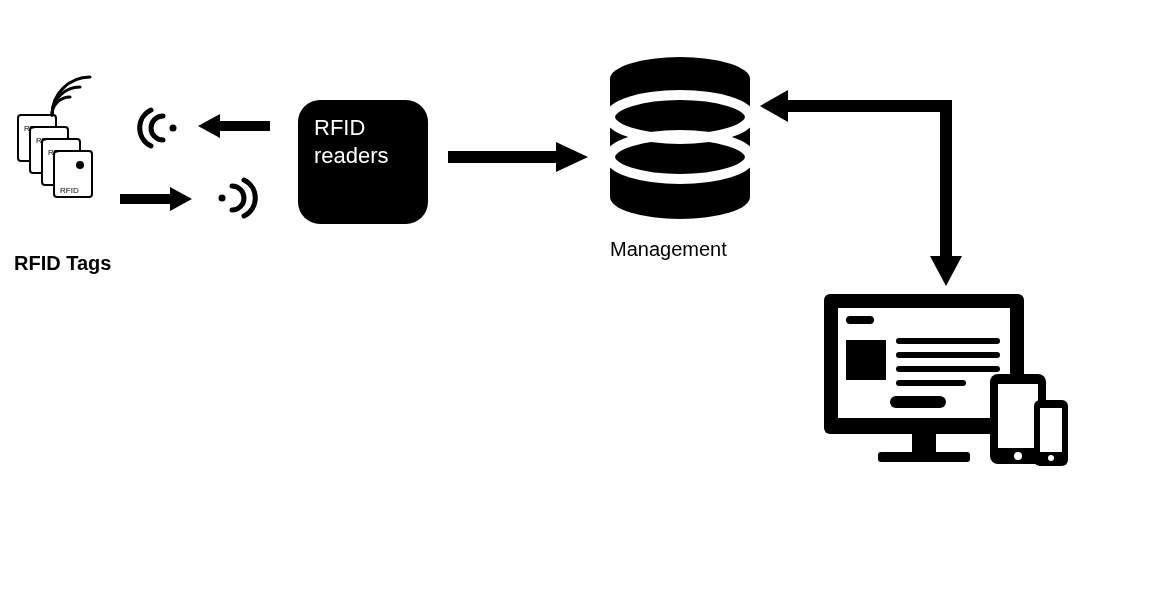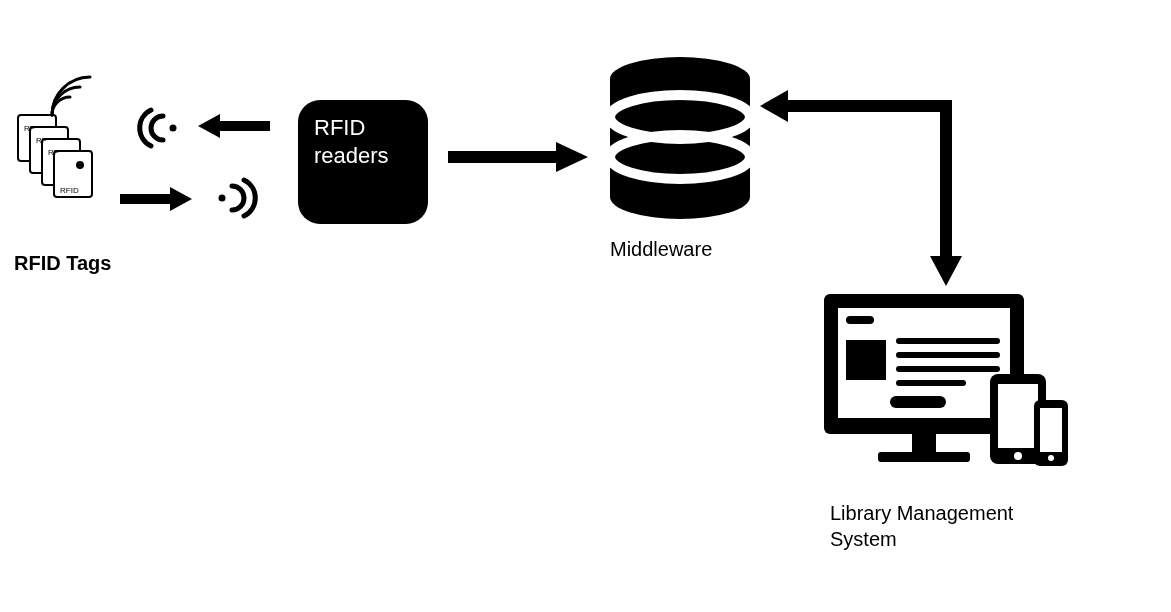--- a/index.html
+++ b/index.html
@@ -90,21 +90,21 @@
       <ellipse cx="75" cy="24" rx="70" ry="22" fill="#000"></ellipse>
       <rect x="5" y="24" width="140" height="118" fill="#000"></rect>
       <ellipse cx="75" cy="142" rx="70" ry="22" fill="#000"></ellipse>
 
       <ellipse cx="75" cy="62" rx="70" ry="22" fill="none" stroke="#fff" stroke-width="10"></ellipse>
       <ellipse cx="75" cy="102" rx="70" ry="22" fill="none" stroke="#fff" stroke-width="10"></ellipse>
 
       <path d="M5 24 A70 22 0 0 1 145 24" fill="none"></path>
     </svg>
   </div>
-  <div class="label" style="left:610px;top:236px;">Middleware</div>
+  <div class="label" style="left:610px;top:236px;">Management</div>
 
   <div class="icon" style="left:760px;top:90px;">
     <svg width="220" height="200" viewBox="0 0 220 200">
 
       <rect x="24" y="10" width="168" height="12" fill="#000"></rect>
 
       <rect x="180" y="10" width="12" height="160" fill="#000"></rect>
 
       <polygon points="0,16 28,0 28,32" fill="#000"></polygon>
 
@@ -131,16 +131,14 @@
 
       <rect x="170" y="86" width="56" height="90" rx="8" fill="#000"></rect>
       <rect x="178" y="96" width="40" height="64" fill="#fff"></rect>
       <circle cx="198" cy="168" r="4" fill="#fff"></circle>
 
       <rect x="214" y="112" width="34" height="66" rx="6" fill="#000"></rect>
       <rect x="220" y="120" width="22" height="44" fill="#fff"></rect>
       <circle cx="231" cy="170" r="3" fill="#fff"></circle>
     </svg>
   </div>
-  <div class="label" style="left:830px;top:500px;white-space:pre-line;">Library Management
-System</div>
 
 </div>
 
 </body></html>

